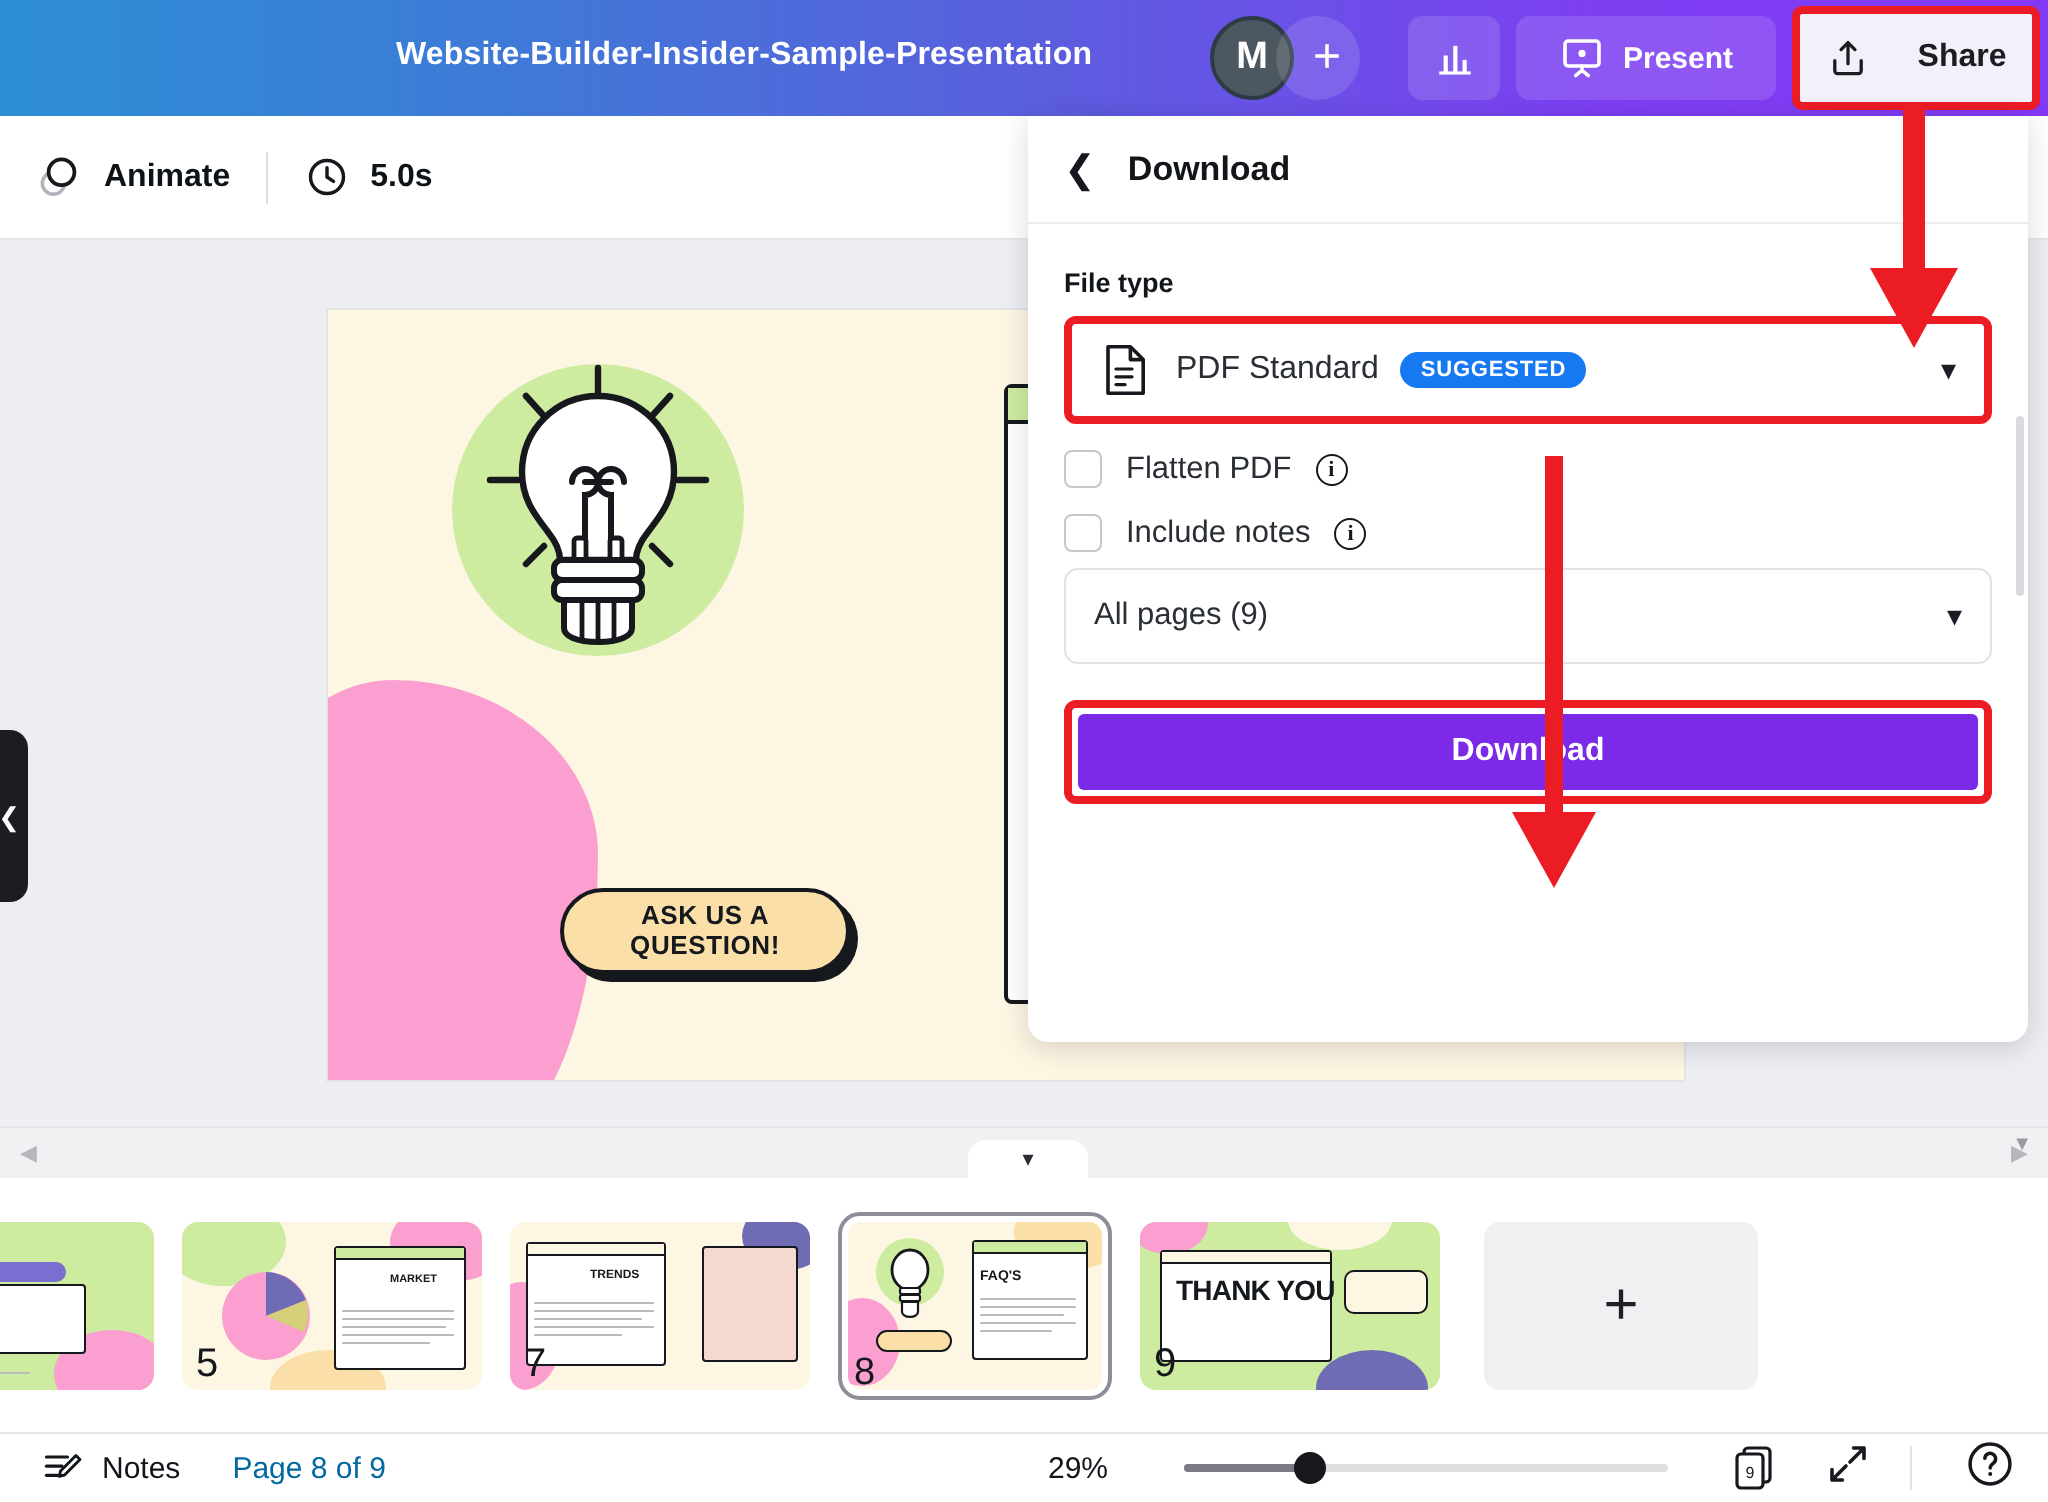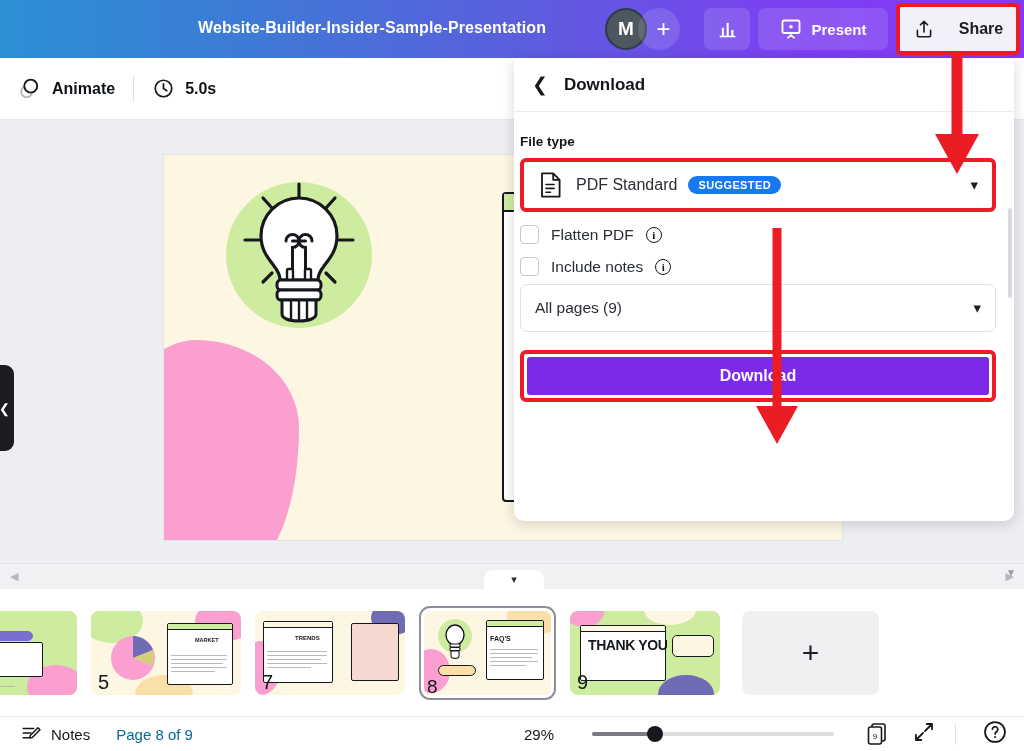--- a/index.html
+++ b/index.html
@@ -193,21 +193,21 @@
     background: #ffffff; border-radius: 0 0 10px 10px;
     box-shadow: 0 3px 14px rgba(20,20,30,0.16);
     z-index: 40;
   }
   .dl-header {
     height: 54px; display: flex; align-items: center;
     border-bottom: 1px solid #ececf0; padding-left: 18px; gap: 16px;
   }
   .dl-back { color: #16181d; font-size: 19px; }
   .dl-title { font-size: 17px; font-weight: 700; color: #12161b; }
-  .dl-body { padding: 22px 18px 0 6px; }
+  .dl-body { padding: 22px 18px 0 18px; }
   .dl-label { font-size: 13.5px; font-weight: 700; color: #12161b; }
   .filetype-hl {
     margin-top: 9px; height: 54px; border: 4px solid #ec1c24; border-radius: 6px;
     background: #fff; display: flex; align-items: center; padding: 0 14px;
   }
   .ft-name { font-size: 16px; color: #2a2e35; margin-left: 12px; }
   .badge {
     margin-left: 11px; background: #1679f2; color: #fff;
     font-size: 11px; font-weight: 800; letter-spacing: 0.4px;
     padding: 3px 10px; border-radius: 11px;
@@ -336,20 +336,24 @@
         <rect x="58" y="110" width="44" height="10" rx="4" fill="#fff" stroke="#16181d" stroke-width="3"></rect>
         <rect x="58" y="120" width="44" height="10" rx="4" fill="#fff" stroke="#16181d" stroke-width="3"></rect>
         <path d="M63 130h34v14c0 4-6 7-17 7s-17-3-17-7v-14z" fill="#fff" stroke="#16181d" stroke-width="3"></path>
         <g stroke="#16181d" stroke-width="2.4">
           <line x1="72" y1="131" x2="72" y2="149"></line>
           <line x1="80" y1="131" x2="80" y2="151"></line>
           <line x1="88" y1="131" x2="88" y2="149"></line>
         </g>
       </svg>
 
+      <div class="ask-btn">
+        <span>ASK US A</span>
+        <span>QUESTION!</span>
+      </div>
 
       <div class="side-card">
         <div class="side-card-bar"></div>
       </div>
     </div>
   </div>
 
   <div class="canvas-scrollrow">
     <span class="cs-arrow">◀</span>
     <span class="cs-arrow">▶</span>

